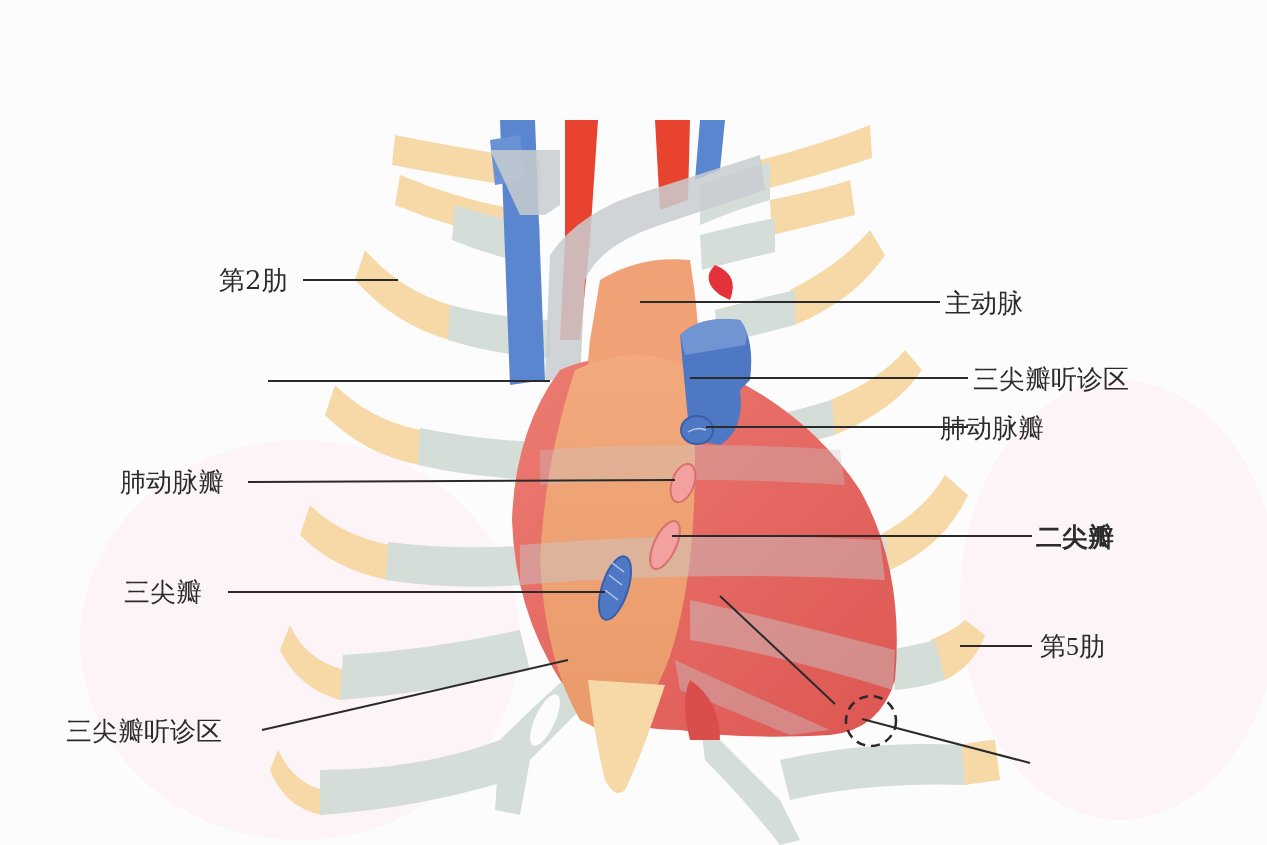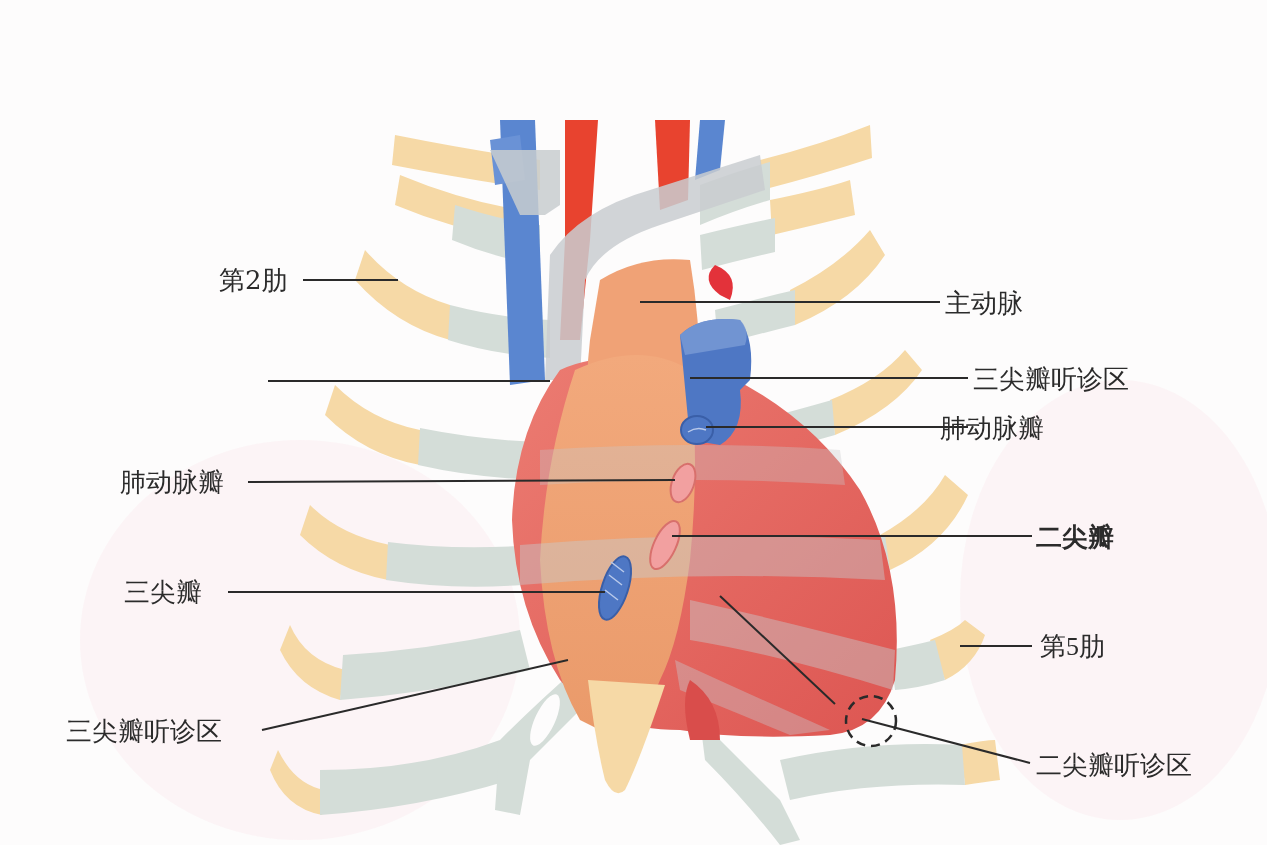--- a/index.html
+++ b/index.html
@@ -148,14 +148,13 @@
   <div class="label" style="left:219px;top:225px;">第2肋</div>
   <div class="label" style="left:120px;top:427px;">肺动脉瓣</div>
   <div class="label" style="left:124px;top:537px;">三尖瓣</div>
   <div class="label" style="left:66px;top:676px;">三尖瓣听诊区</div>
 
   <div class="label" style="left:945px;top:248px;">主动脉</div>
   <div class="label" style="left:973px;top:324px;">三尖瓣听诊区</div>
   <div class="label" style="left:940px;top:373px;">肺动脉瓣</div>
   <div class="label" style="left:1036px;top:482px;font-weight:bold;">二尖瓣</div>
   <div class="label" style="left:1040px;top:592px;font-family:Liberation Serif, serif;">第5肋</div>
-  <div class="label" style="left:1036px;top:710px;">二尖瓣听诊区</div>
 </div>
 
 </body></html>

